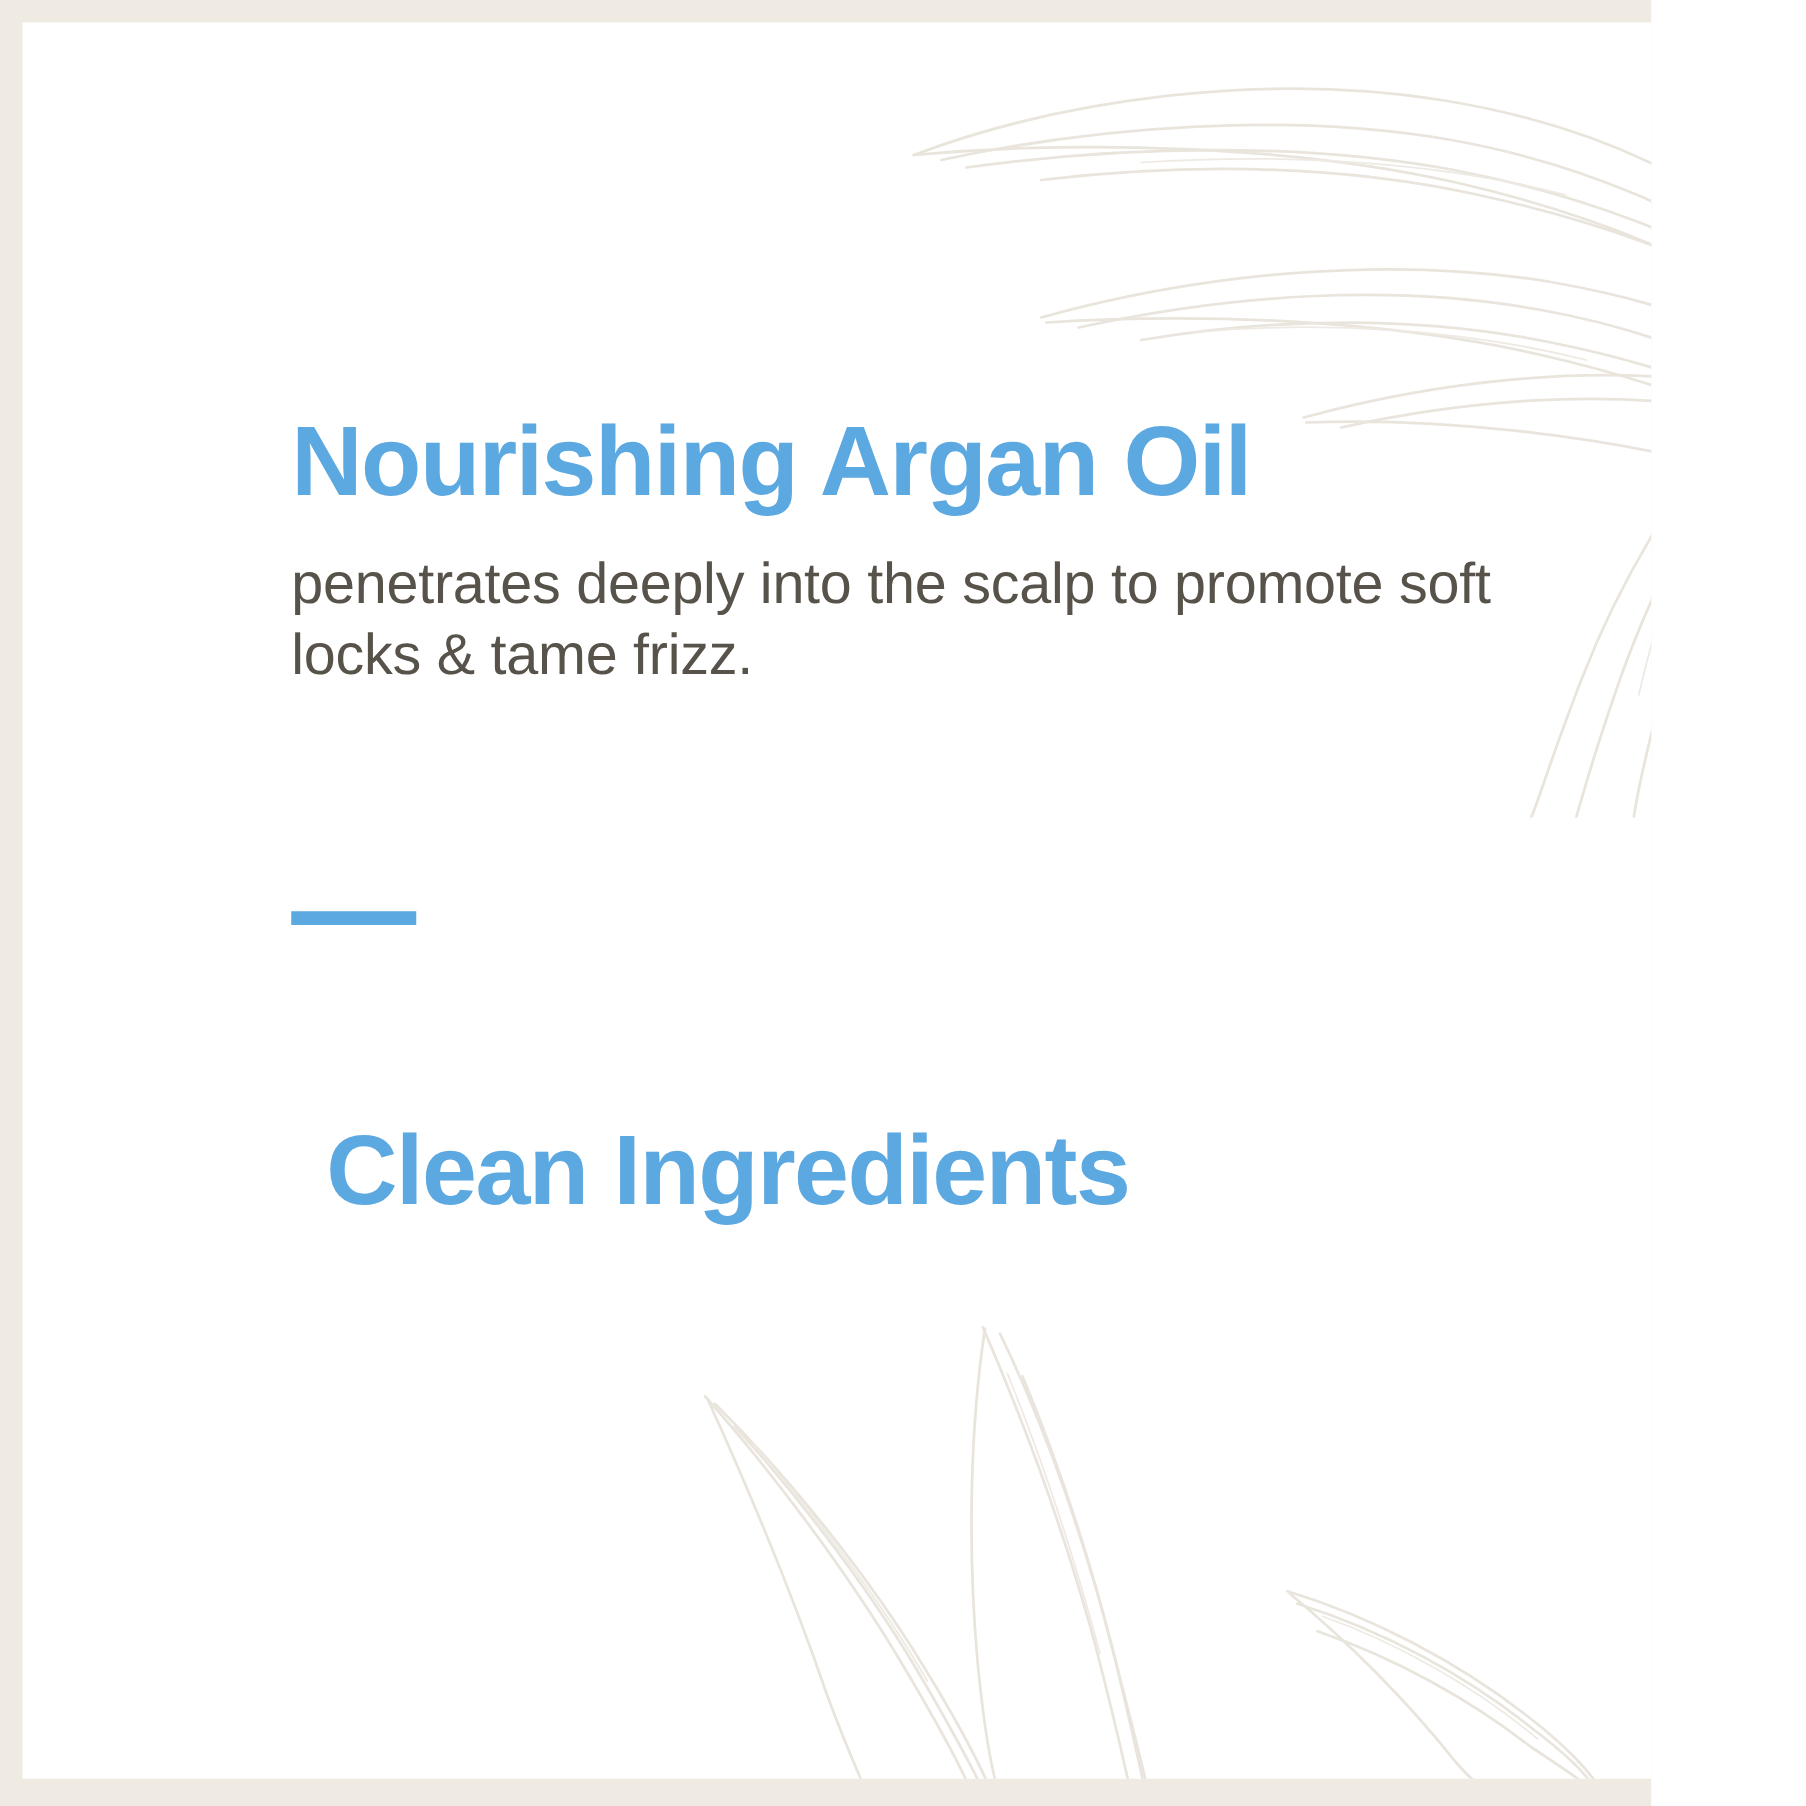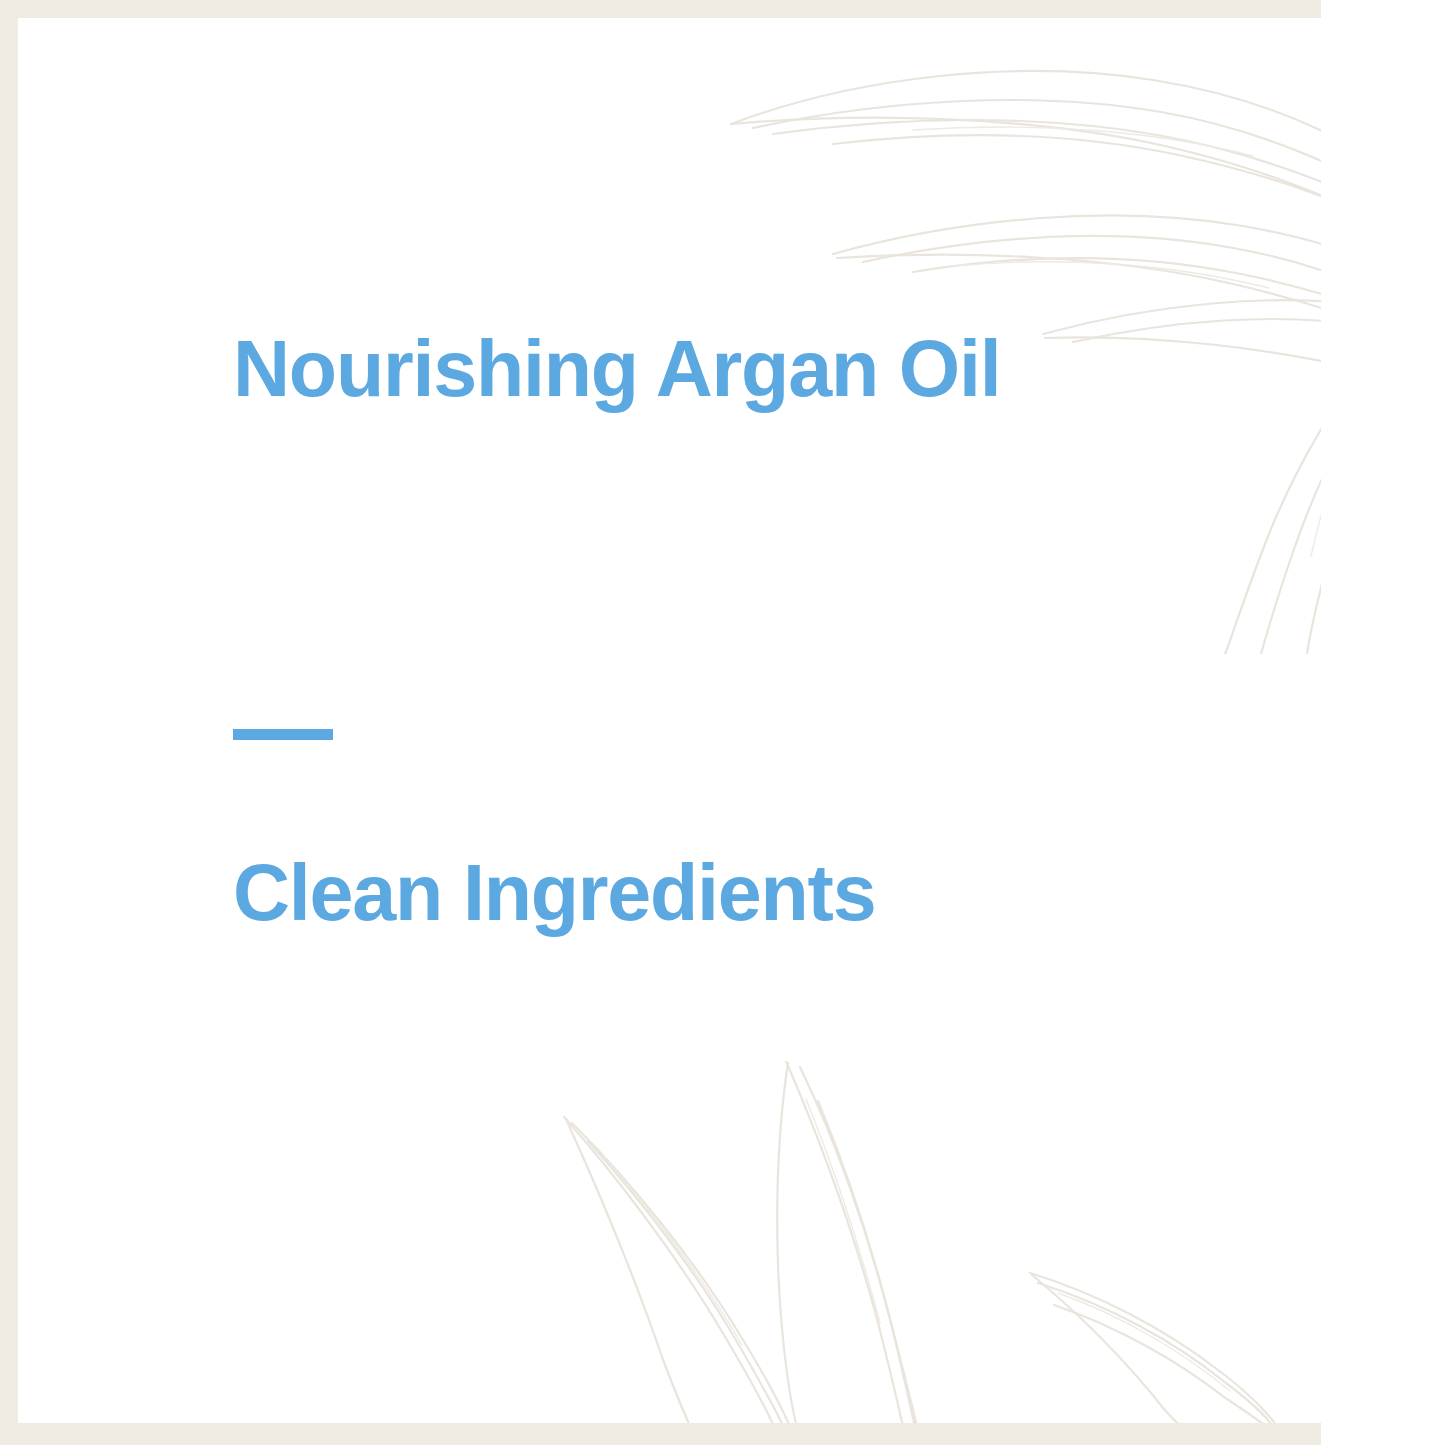--- a/index.html
+++ b/index.html
@@ -53,21 +53,21 @@
   
   #content {
     position: absolute;
     left: 215px;   
     top: 0;
     width: 1060px;
   }
 
   .section { position: absolute; left: 0; width: 1045px; }
   #section-argan { top: 310px; }
-  #section-clean { top: 834px; }
+  #section-clean { top: 877px; margin-left: 28px; }
 
   .feature-title {
     margin: 0;
     font-family: "Liberation Sans", sans-serif;
     font-weight: bold;
     font-size: 79px;
     line-height: 1.04;
     letter-spacing: -1.2px;
     color: #5ca8e0;
     white-space: nowrap;
@@ -155,20 +155,21 @@
           <path d="M288 38 C318 112 344 194 362 262" stroke="#eeeae3" stroke-width="1.4"></path>
           <path d="M540 232 C602 254 664 290 712 330" stroke="#eeeae3" stroke-width="1.4"></path>
         </g>
       </svg>
     </div>
 
     <div id="content">
 
       <section class="section" id="section-argan">
         <h2 class="feature-title">Nourishing Argan Oil</h2>
+        <p class="feature-body">penetrates deeply into the scalp to promote soft locks &amp; tame frizz.</p>
       </section>
 
       <section class="section" id="section-clean">
         <h2 class="feature-title">Clean Ingredients</h2>
       </section>
 
     </div>
 
     <div id="divider-rule"></div>
 

